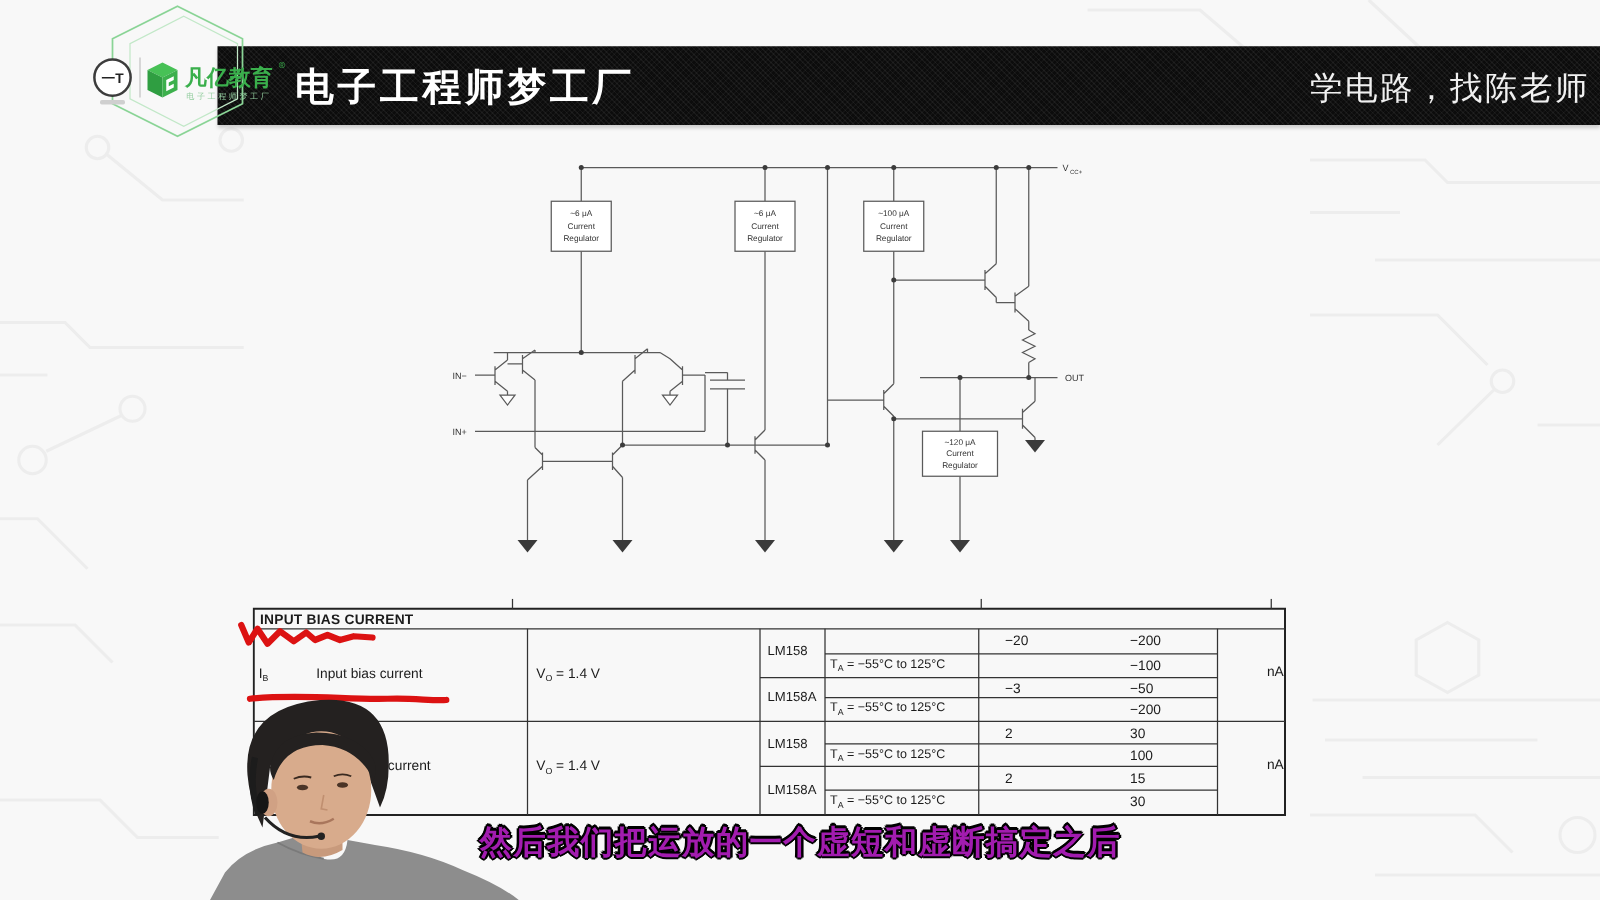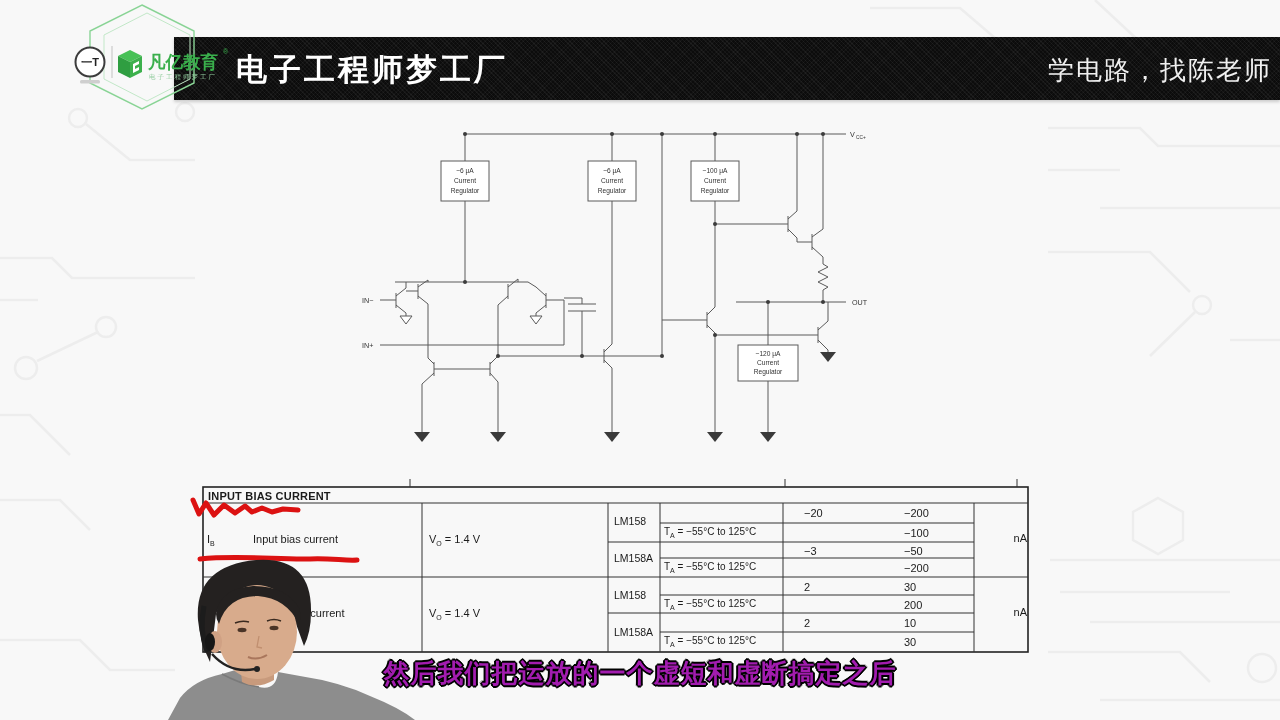--- a/index.html
+++ b/index.html
@@ -270,23 +270,23 @@
   <div class="cell ctr" style="left:773px;top:53px;width:52px;">nA</div>
 
   <div class="cell" style="left:51px;top:128px;">Input offset current</div>
   <div class="cell" style="left:227px;top:128px;"><span>V</span><sub class="sb">O</sub><span> = 1.4 V</span></div>
   <div class="cell" style="left:412px;top:110px;font-size:10.5px;">LM158</div>
   <div class="cell small" style="left:462px;top:119px;"><span>T</span><sub class="sb">A</sub><span> = −55°C to 125°C</span></div>
   <div class="cell" style="left:412px;top:147px;font-size:10.5px;">LM158A</div>
   <div class="cell small" style="left:462px;top:156px;"><span>T</span><sub class="sb">A</sub><span> = −55°C to 125°C</span></div>
   <div class="cell num" style="left:602px;top:102px;width:94px;">2</div>
   <div class="cell num" style="left:702px;top:102px;width:64px;">30</div>
-  <div class="cell num" style="left:702px;top:120px;width:64px;">200</div>
+  <div class="cell num" style="left:702px;top:120px;width:64px;">100</div>
   <div class="cell num" style="left:602px;top:138px;width:94px;">2</div>
-  <div class="cell num" style="left:702px;top:138px;width:64px;">10</div>
+  <div class="cell num" style="left:702px;top:138px;width:64px;">15</div>
   <div class="cell num" style="left:702px;top:157px;width:64px;">30</div>
   <div class="cell ctr" style="left:773px;top:127px;width:52px;">nA</div>
 </div>
 
 <svg id="red-marks" class="abs" width="1280" height="720">
   <g stroke="#dc1212" stroke-width="5" fill="none" stroke-linecap="round" stroke-linejoin="round">
     <path d="M193,500 L199,514 L206,503 L214,515 L224,505 L235,513 L245,506 L252,512 L262,508 L272,512 L283,509 L298,510"></path>
     <path d="M200,559 C240,555 280,560 310,559 C330,558 346,561 357,560"></path>
   </g>
 </svg>

